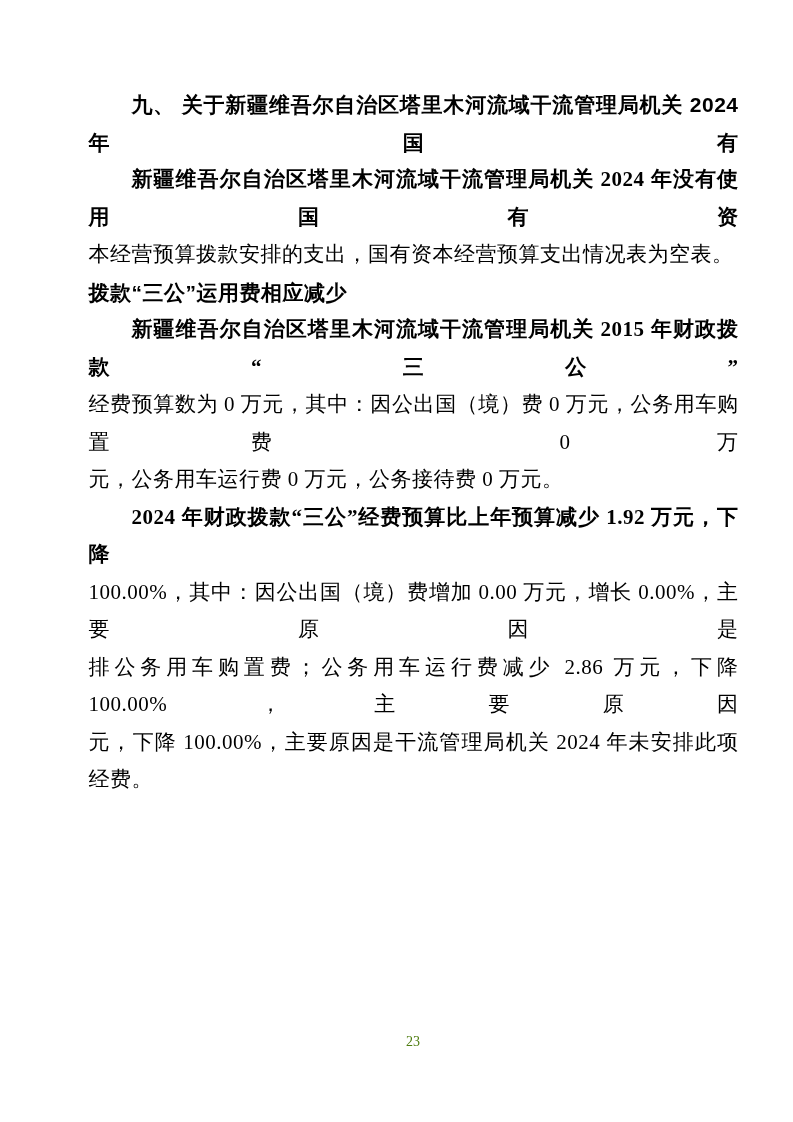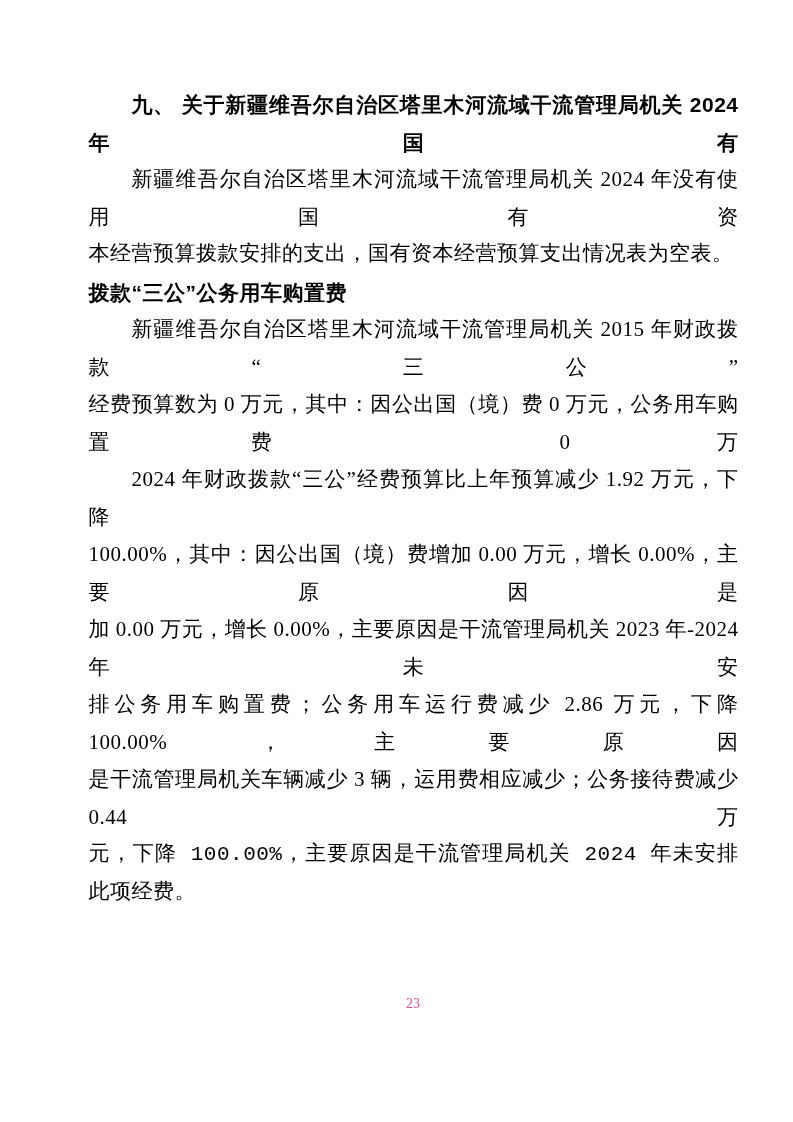--- a/index.html
+++ b/index.html
@@ -25,67 +25,66 @@
   .block { margin: 0; }
   .line {
     display: block;
     font-size: 21px;
     line-height: 37.5px;
     text-align: justify;
     text-align-last: justify;
     white-space: normal;
     letter-spacing: 0.5px;
   }
-  .line.first { text-indent: 43px; }
-  .line.last  { text-align-last: left; font-family: Liberation Mono, monospace; }
+  .line.first { text-indent: 43px; font-weight: bold; }
+  .line.last  { text-align-last: left; }
   .heading .line {
     font-weight: 700;
     font-family: "Liberation Sans", "DejaVu Sans", sans-serif;
   }
   .page-number {
     position: absolute;
-    top: 988px;
+    top: 1026px;
     left: 0;
     width: 100%;
     text-align: center;
     font-size: 14px;
     line-height: 18px;
-    color: #ec4899;
+    color: #4d7c0f;
     padding-left: 33px;
   }
 </style>
 </head>
 <body>
 
 <div class="page">
   <div class="content">
 
     <p class="block heading">
       <span class="line first">九、 关于新疆维吾尔自治区塔里木河流域干流管理局机关 2024 年国有</span>
     </p>
 
     <p class="block body">
       <span class="line first">新疆维吾尔自治区塔里木河流域干流管理局机关 2024 年没有使用国有资</span>
       <span class="line last">本经营预算拨款安排的支出，国有资本经营预算支出情况表为空表。</span>
     </p>
 
     <p class="block heading">
-      <span class="line last">拨款“三公”公务用车购置费</span>
+      <span class="line last">拨款“三公”运用费相应减少</span>
     </p>
 
     <p class="block body">
       <span class="line first">新疆维吾尔自治区塔里木河流域干流管理局机关 2015 年财政拨款“三公”</span>
       <span class="line">经费预算数为 0 万元，其中：因公出国（境）费 0 万元，公务用车购置费 0 万</span>
+      <span class="line last">元，公务用车运行费 0 万元，公务接待费 0 万元。</span>
     </p>
 
     <p class="block body">
       <span class="line first">2024 年财政拨款“三公”经费预算比上年预算减少 1.92 万元，下降</span>
       <span class="line">100.00%，其中：因公出国（境）费增加 0.00 万元，增长 0.00%，主要原因是</span>
-      <span class="line">加 0.00 万元，增长 0.00%，主要原因是干流管理局机关 2023 年-2024 年未安</span>
       <span class="line">排公务用车购置费；公务用车运行费减少 2.86 万元，下降 100.00%，主要原因</span>
-      <span class="line">是干流管理局机关车辆减少 3 辆，运用费相应减少；公务接待费减少 0.44 万</span>
       <span class="line last">元，下降 100.00%，主要原因是干流管理局机关 2024 年未安排此项经费。</span>
     </p>
 
   </div>
 
   <div class="page-number">23</div>
 </div>
 
 </body></html>

